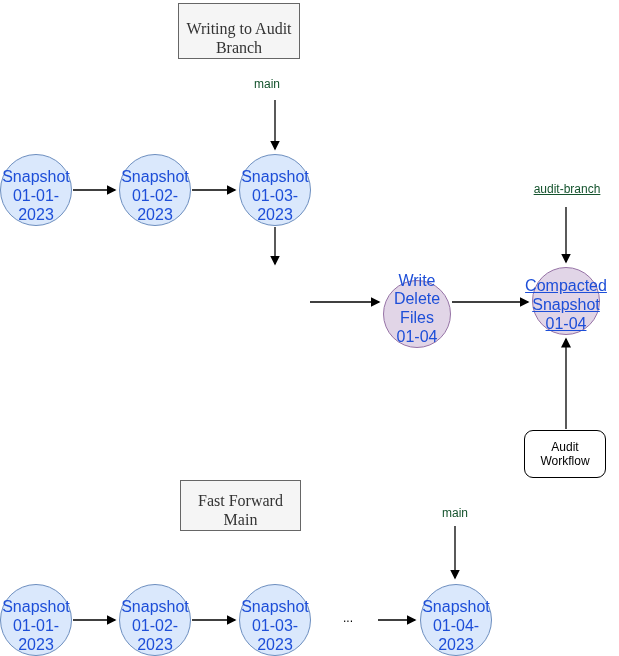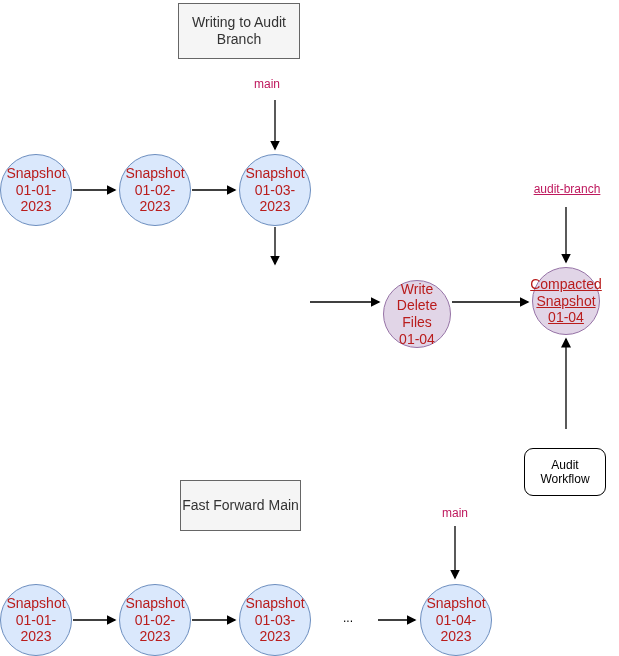--- a/index.html
+++ b/index.html
@@ -19,64 +19,65 @@
   }
   .node-label {
     white-space: pre-line;
     text-align: center;
     line-height: 1.18;
   }
   .circle {
     position: absolute;
     border-radius: 50%;
     display: flex;
-    align-items: center;
+    align-items: flex-end;
     justify-content: center;
-    font-size: 14px;
-    color: #b91c1c;
+    font-size: 16px;
+    color: #1d4ed8;
     box-sizing: border-box;
   }
   .circle.blue {
     width: 72px; height: 72px;
     background: var(--snapshot_fill);
     border: 1px solid var(--snapshot_border);
   }
   .circle.purple {
     width: 68px; height: 68px;
     background: var(--write_fill);
     border: 1px solid var(--write_border);
   }
   .title-box {
     position: absolute;
     background: var(--title_box_fill);
     border: 1px solid var(--title_box_border);
     display: flex;
-    align-items: center;
+    align-items: flex-end;
     justify-content: center;
-    font-size: 14px;
+    font-size: 16px;
     color: var(--title_text);
     box-sizing: border-box;
     text-align: center;
+    font-family: Liberation Serif, serif;
   }
   .workflow-box {
     position: absolute;
     background: var(--workflow_fill);
     border: 1px solid var(--workflow_border);
     border-radius: 9px;
     display: flex;
     align-items: center;
     justify-content: center;
     font-size: 12px;
     color: #000000;
     box-sizing: border-box;
   }
   .branch-label {
     position: absolute;
     font-size: 12px;
-    color: #be185d;
+    color: #14532d;
     text-align: center;
     transform: translateX(-50%);
     white-space: nowrap;
   }
   .ellipsis-label {
     position: absolute;
     font-size: 12px;
     color: #000000;
     transform: translate(-50%, -50%);
   }
@@ -134,21 +135,21 @@
   </div>
 
   <div class="branch-label" style="left:567px; top:182px;text-decoration:underline;">audit-branch</div>
 
   <div class="circle purple" style="left:532px; top:267px;text-decoration:underline;">
     <span class="node-label">Compacted
 Snapshot
 01-04</span>
   </div>
 
-  <div class="workflow-box" style="left:524px; top:430px; width:82px; height:48px;margin-top:18px;">
+  <div class="workflow-box" style="left:524px; top:430px; width:82px; height:48px;">
     <span class="node-label">Audit
 Workflow</span>
   </div>
 
   <div class="title-box" style="left:180px; top:480px; width:121px; height:51px;">
     <span class="node-label">Fast Forward Main</span>
   </div>
 
   <div class="branch-label" style="left:455px; top:506px;">main</div>
 

